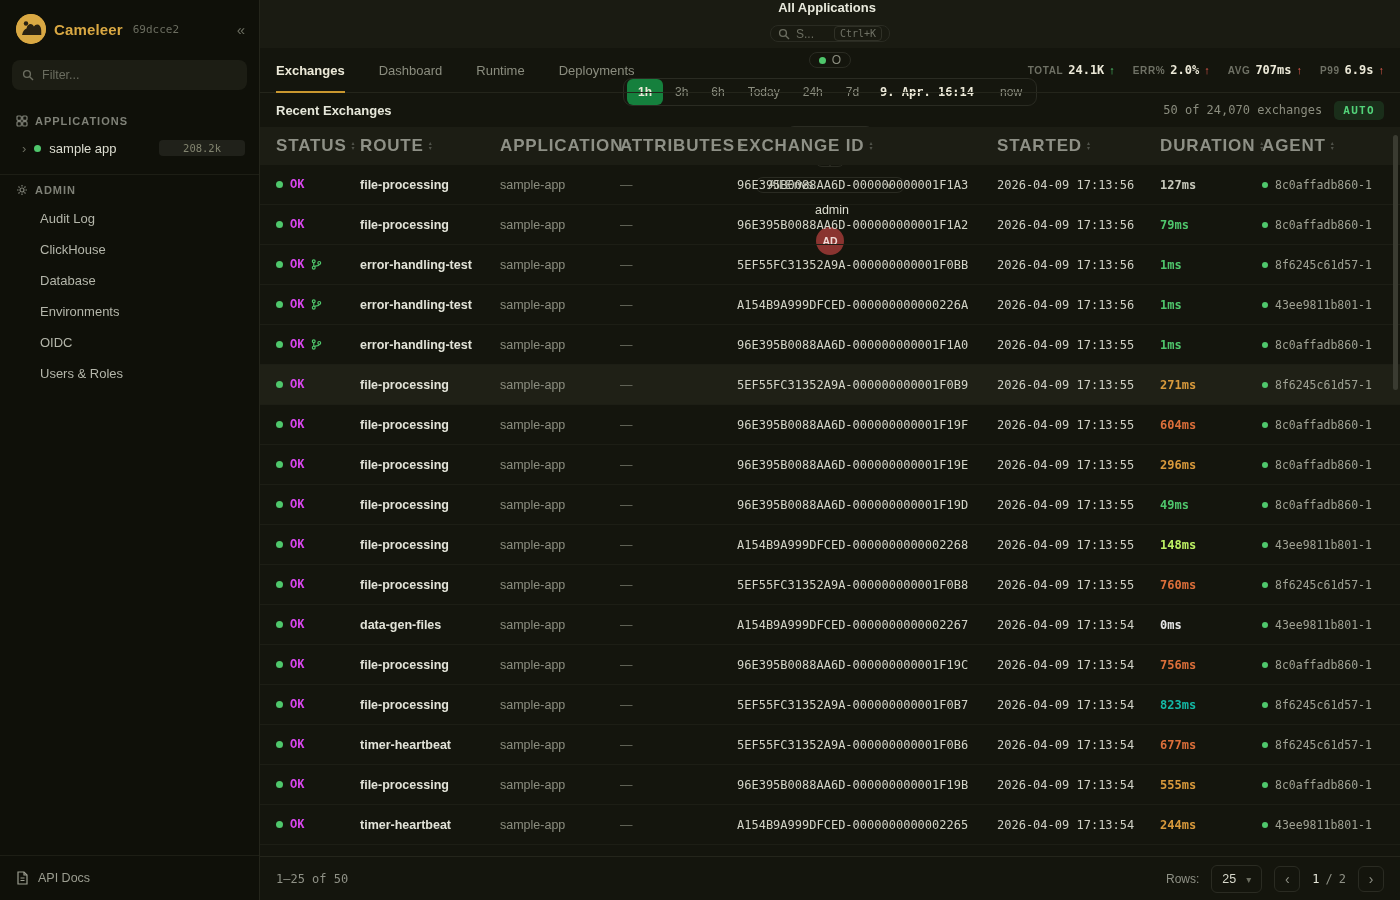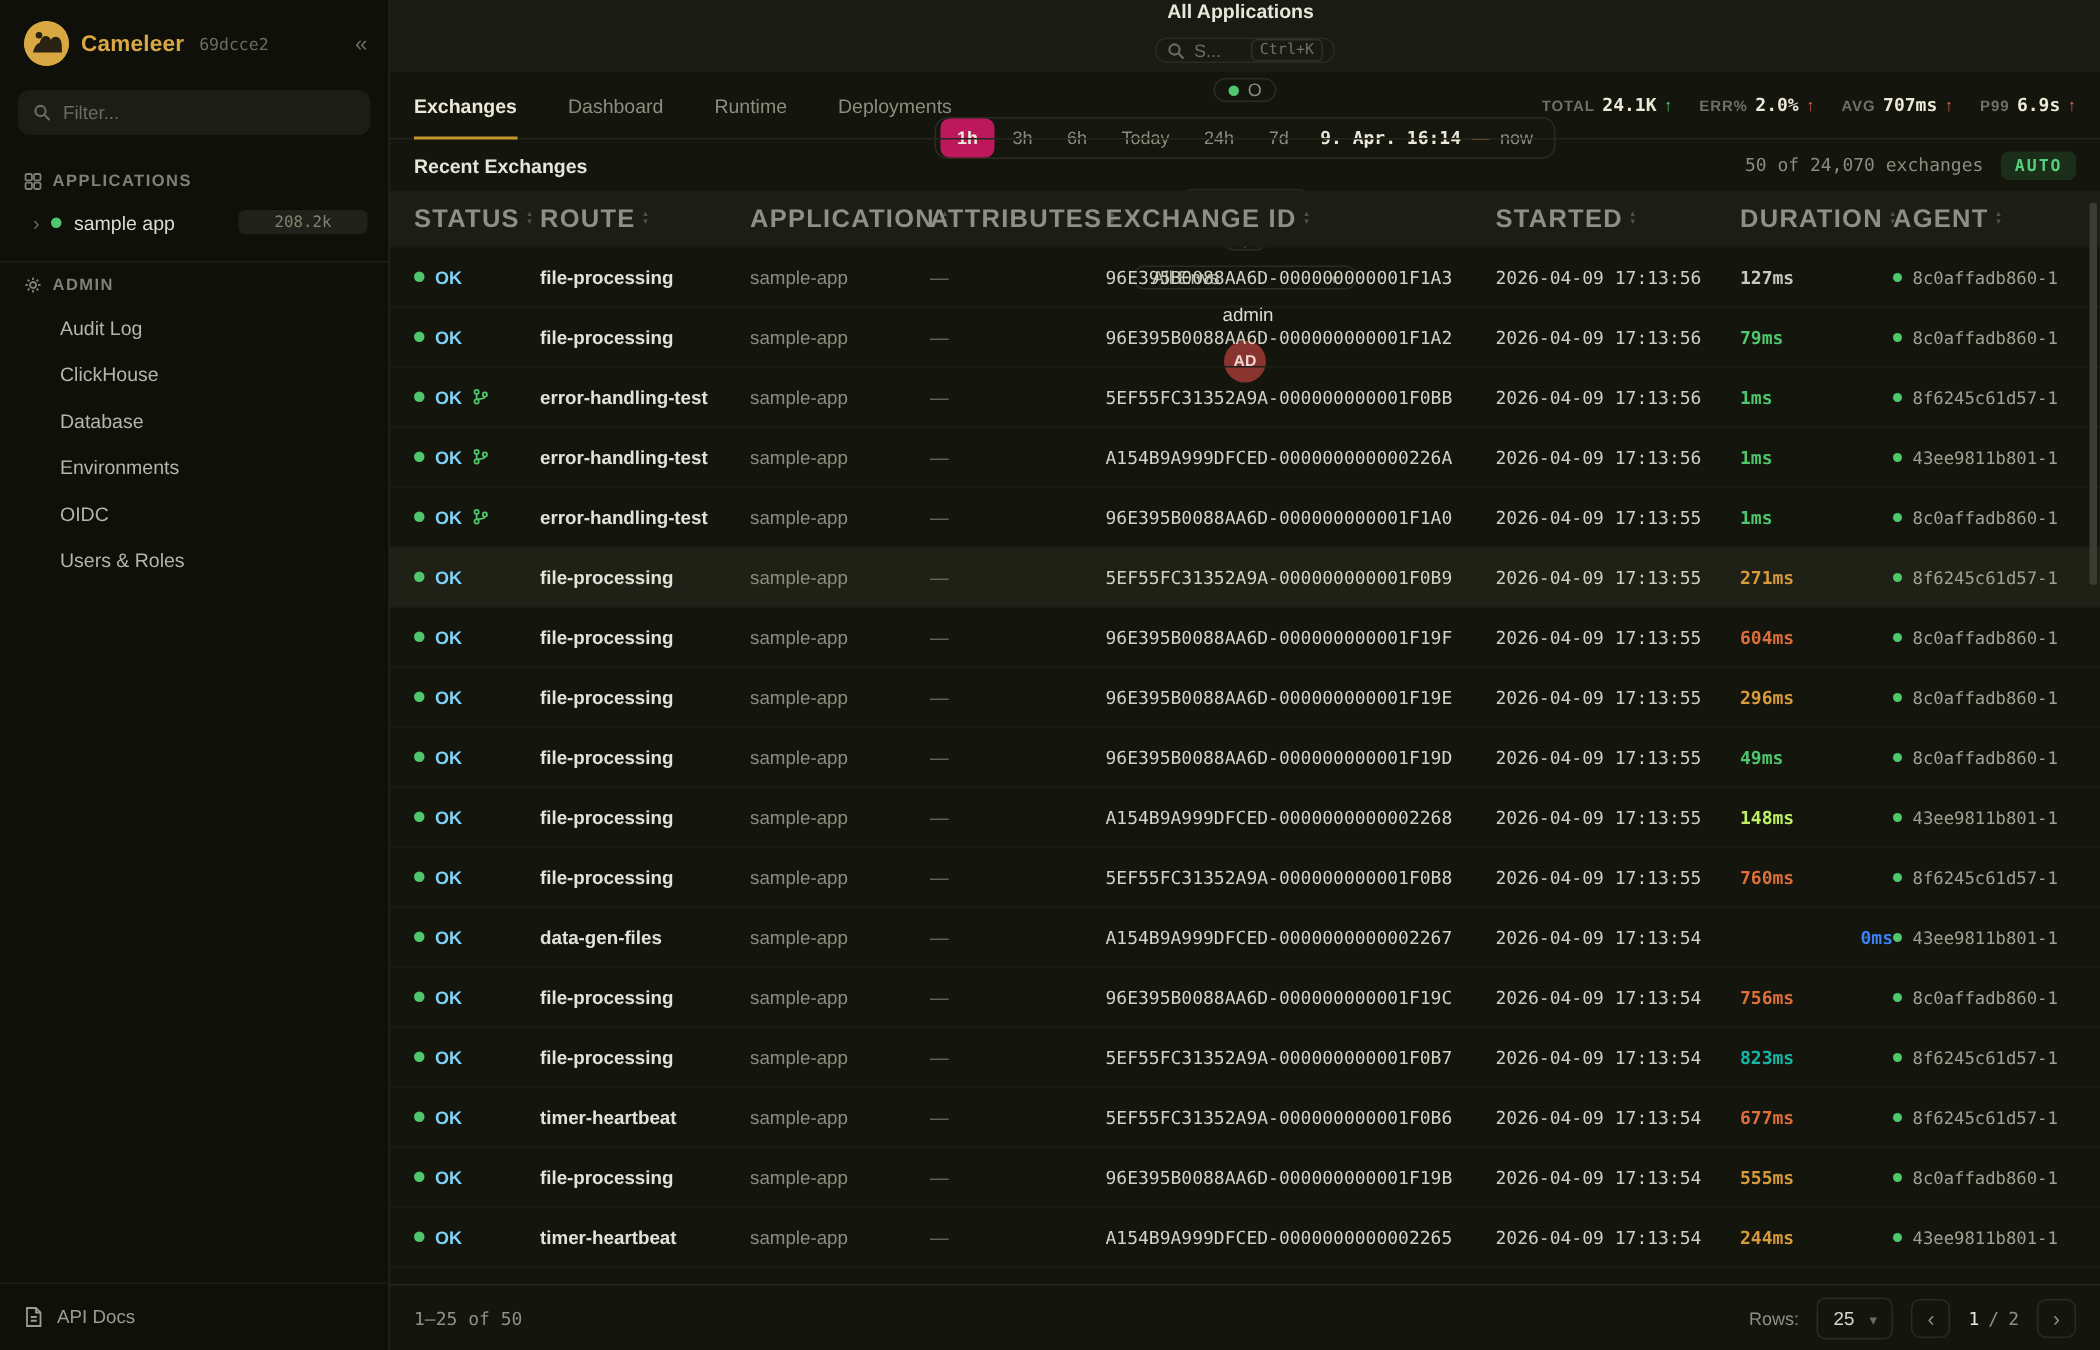--- a/index.html
+++ b/index.html
@@ -32,21 +32,21 @@
   .main { flex:1; display:flex; flex-direction:column; position:relative; min-width:0; }
 
   .topbar { height:48px; background:#1a1b12; display:flex; align-items:center; gap:10px; padding:0 16px;flex-direction:column; }
   .tb-title { font-weight:700; font-size:13px; color:#e8e9dc; margin-right:6px; white-space:nowrap; }
   .searchbox { width:120px; height:30px; border:1px solid #2a2b22; background:#191a11; border-radius:8px; display:flex; align-items:center; gap:6px; padding:0 7px; cursor:text; }
   .sph { color:#6b6d60; font-size:12px; flex:1; overflow:hidden; white-space:nowrap; }
   .kbd { border:1px solid #303127; border-radius:4px; padding:1px 5px; font-family:"DejaVu Sans Mono",monospace; font-size:10px; color:#6f7165; white-space:nowrap; }
   .livepill { height:30px; border:1px solid #2a2b22; border-radius:8px; display:flex; align-items:center; gap:6px; padding:0 9px; color:#8b8d7f; font-size:12px; cursor:pointer; }
   .timegroup { height:34px; border:1px solid #2a2b22; border-radius:9px; background:#15160e; display:flex; align-items:center; padding:0 3px; gap:1px; }
   .trange { height:26px; padding:0 11px; border:none; border-radius:6px; background:transparent; color:#8b8d7f; font-size:12px; cursor:pointer; font-family:inherit; }
-  .trange.active { background:#be185d; color:#ece9d8; font-weight:700; }
+  .trange.active { background:#15803d; color:#ece9d8; font-weight:700; }
   .daterange { display:flex; align-items:center; gap:7px; margin:0 11px 0 9px; white-space:nowrap; }
   .d-from { font-family:"DejaVu Sans Mono",monospace; font-size:12px; font-weight:700; color:#ece9d8; }
   .d-sep { color:#b0604e; font-size:12px; }
   .d-to { color:#8b8d7f; font-size:12px; }
   .tb-spacer { flex:1; }
   .manualbtn { height:30px; border:1px solid #2a2b22; border-radius:7px; background:transparent; display:flex; align-items:center; gap:7px; padding:0 12px; color:#8f9173; font-family:"DejaVu Sans Mono",monospace; font-size:11px; letter-spacing:.1em; cursor:pointer; }
   .mdot::before { content:"●"; font-size:8px; color:#8f9173; }
   .iconbtn { width:30px; height:30px; border:1px solid #2a2b22; border-radius:7px; background:transparent; display:flex; align-items:center; justify-content:center; cursor:pointer; }
   .envselect { height:32px; width:150px; border:1px solid #2a2b22; border-radius:8px; display:flex; align-items:center; justify-content:space-between; padding:0 12px; color:#b4b6aa; font-size:12.5px; cursor:pointer; }
   .caret::after { content:"▾"; color:#6b6d60; font-size:10px; }
@@ -75,21 +75,21 @@
   .th { display:flex; align-items:center; gap:5px; cursor:pointer; white-space:nowrap; }
   .sort { display:inline-flex; flex-direction:column; line-height:5px; font-size:6px; color:#50524a; }
   .sort::before { content:"▴"; }
   .sort::after { content:"▾"; }
 
   .tbody { flex:1; overflow:hidden; }
   .tr { height:40px; padding:0 16px; border-bottom:1px solid #1d1e15; cursor:pointer; }
   .tr.hl { background:#1f2016; }
   .td { white-space:nowrap; overflow:hidden; text-overflow:ellipsis; }
   .td-status { display:flex; align-items:center; gap:7px; }
-  .status-txt { font-weight:700; font-size:12px; color:#7dd3fc; }
+  .status-txt { font-weight:700; font-size:12px; color:#d946ef;font-family:Liberation Mono, monospace; }
   .fork { display:flex; align-items:center; }
   .td-route { font-weight:600; font-size:12.5px; color:#e2e3d8; }
   .td-app { font-size:12.5px; color:#8b8d7f; }
   .td-attr { font-size:12.5px; color:#6b6d60; }
   .td-exid { font-family:"DejaVu Sans Mono",monospace; font-size:12px; color:#d2d3c6; }
   .td-start { font-family:"DejaVu Sans Mono",monospace; font-size:12px; color:#cfd0c4; }
   .td-dur { font-family:"DejaVu Sans Mono",monospace; font-size:12px; font-weight:700; }
   .td-agent { display:flex; align-items:center; gap:7px; font-family:"DejaVu Sans Mono",monospace; font-size:11.5px; color:#9fa193; }
 
   .tfooter { height:44px; border-top:1px solid #24251b; display:flex; align-items:center; justify-content:space-between; padding:0 16px; }
@@ -541,21 +541,21 @@
     <div class="td td-status">
       <span class="dot"></span>
       <span class="status-txt">OK</span>
 
     </div>
     <div class="td td-route">data-gen-files</div>
     <div class="td td-app">sample-app</div>
     <div class="td td-attr">—</div>
     <div class="td td-exid">A154B9A999DFCED-0000000000002267</div>
     <div class="td td-start">2026-04-09 17:13:54</div>
-    <div class="td td-dur" style="color: #3b82f6; text-align: right;">0ms</div>
+    <div class="td td-dur" style="color: #e5e5e5;">0ms</div>
     <div class="td td-agent">
       <span class="dot small"></span>
       <span>43ee9811b801-1</span>
     </div>
   </div>
         <div class="tr grid8">
     <div class="td td-status">
       <span class="dot"></span>
       <span class="status-txt">OK</span>
 

